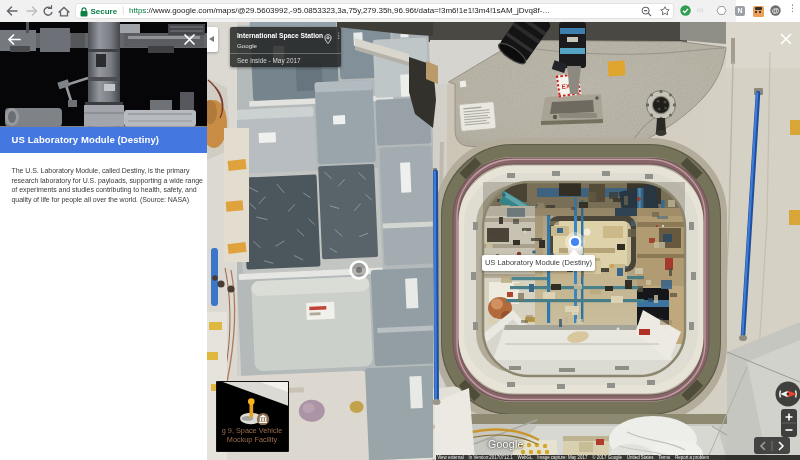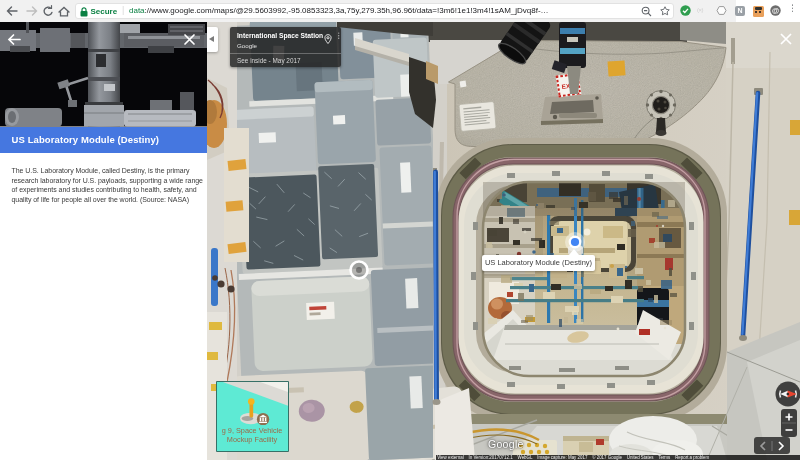--- a/index.html
+++ b/index.html
@@ -25,21 +25,21 @@
     <path d="M55.5 7.5v4.4h7V7.5M54 8l5-4.6L64 8" stroke-width="1.3"></path>
    </g>
   </svg>
   <div id="urlbar"></div>
   <svg class="abs" style="left:80px;top:6.5px" width="8" height="10" viewBox="0 0 8 10">
       <rect x="0.5" y="4" width="7" height="5.6" rx="1" fill="#0b8043"></rect>
       <path d="M2 4V2.8a2 2 0 0 1 4 0V4" fill="none" stroke="#0b8043" stroke-width="1.2"></path>
     </svg>
   <div class="abs" style="left:90.5px;top:6.5px;font-size:8px;font-weight:bold;color:#0b8043">Secure</div>
   <div class="abs" style="left:122px;top:5px;font-size:9px;color:#d8d8d8">|</div>
-  <div id="urltext"><span style="color:#0b8043">data</span>://www.google.com/maps/@29.5603992,-95.0853323,3a,75y,279.35h,96.96t/data=!3m6!1e1!3m4!1sAM_jDvq8f-…</div>
+  <div id="urltext"><span style="color:#0b8043">https</span>://www.google.com/maps/@29.5603992,-95.0853323,3a,75y,279.35h,96.96t/data=!3m6!1e1!3m4!1sAM_jDvq8f-…</div>
   <svg class="abs" style="left:641px;top:5.5px" width="11" height="11" viewBox="0 0 11 11" fill="none" stroke="#5f6368" stroke-width="1.1">
       <circle cx="4.6" cy="4.6" r="3.4"></circle>
       <path d="M7.2 7.2 10 10M3 4.6h3.2"></path>
     </svg>
   <svg class="abs" style="left:658.5px;top:4.5px" width="12" height="12" viewBox="0 0 24 24" fill="none" stroke="#5f6368" stroke-width="1.8">
       <path d="M12 3.5l2.6 5.3 5.9.9-4.2 4.1 1 5.8L12 16.9l-5.3 2.7 1-5.8L3.5 9.7l5.9-.9z"></path>
     </svg>
   <svg class="abs" style="left:680px;top:5px" width="11" height="11" viewBox="0 0 11 11">
       <circle cx="5.5" cy="5.5" r="5.2" fill="#2f9e4f"></circle>
       <path d="M3 5.7l1.8 1.8 3.2-3.6" stroke="#fff" stroke-width="1.3" fill="none"></path>
@@ -651,21 +651,21 @@
 <svg class="abs" style="left:357px;top:209px" width="22" height="22" viewBox="0 0 22 22">
       <circle cx="11" cy="11" r="10" fill="rgba(255,255,255,0.4)"></circle>
       <circle cx="11" cy="11" r="6.4" fill="#fff"></circle>
       <circle cx="11" cy="11" r="4.1" fill="#4285f4"></circle>
     </svg>
 <div class="abs" style="left:275px;top:233px;width:113px;height:16px;background:#fff;border-radius:2px;box-shadow:0 1px 3px rgba(0,0,0,0.35)">
   <div style="font-size:7.5px;color:#3c3c3c;text-align:center;line-height:16px;white-space:nowrap">US Laboratory Module (Destiny)</div>
   <div class="abs" style="left:87px;top:-6px;width:0;height:0;border-left:5px solid transparent;border-right:5px solid transparent;border-bottom:6px solid #fff"></div>
 </div>
 
-<div class="abs" style="left:9px;top:359px;width:73px;height:71px;background:#5eead4;border:1.5px solid rgba(30,30,30,0.6);border-radius:1px;overflow:hidden">
+<div class="abs" style="left:9px;top:359px;width:73px;height:71px;background:#000000;border:1.5px solid rgba(30,30,30,0.6);border-radius:1px;overflow:hidden">
   <div class="abs" style="left:-8px;top:-16px;width:110px;height:30px;background:#dcdad5;transform:rotate(20deg)"></div>
   <div class="abs" style="left:-4px;top:-24px;width:110px;height:26px;background:#f2f1ec;transform:rotate(20deg)"></div>
   <svg class="abs" style="left:17px;top:15px" width="40" height="28" viewBox="0 0 48 34">
     <ellipse cx="20" cy="26" rx="13" ry="7" fill="#dddcd6"></ellipse>
     <ellipse cx="16" cy="26" rx="7" ry="3" fill="#a5a5a0"></ellipse>
     <rect x="18.5" y="7" width="4.5" height="18" rx="2" fill="#e8a11f"></rect>
     <circle cx="20.7" cy="5.5" r="4" fill="#f6b41d"></circle>
     <circle cx="35" cy="27" r="7.5" fill="#8d6e4e"></circle>
     <g fill="#fff">
           <polygon points="35,21.5 40,24.5 30,24.5"></polygon>

